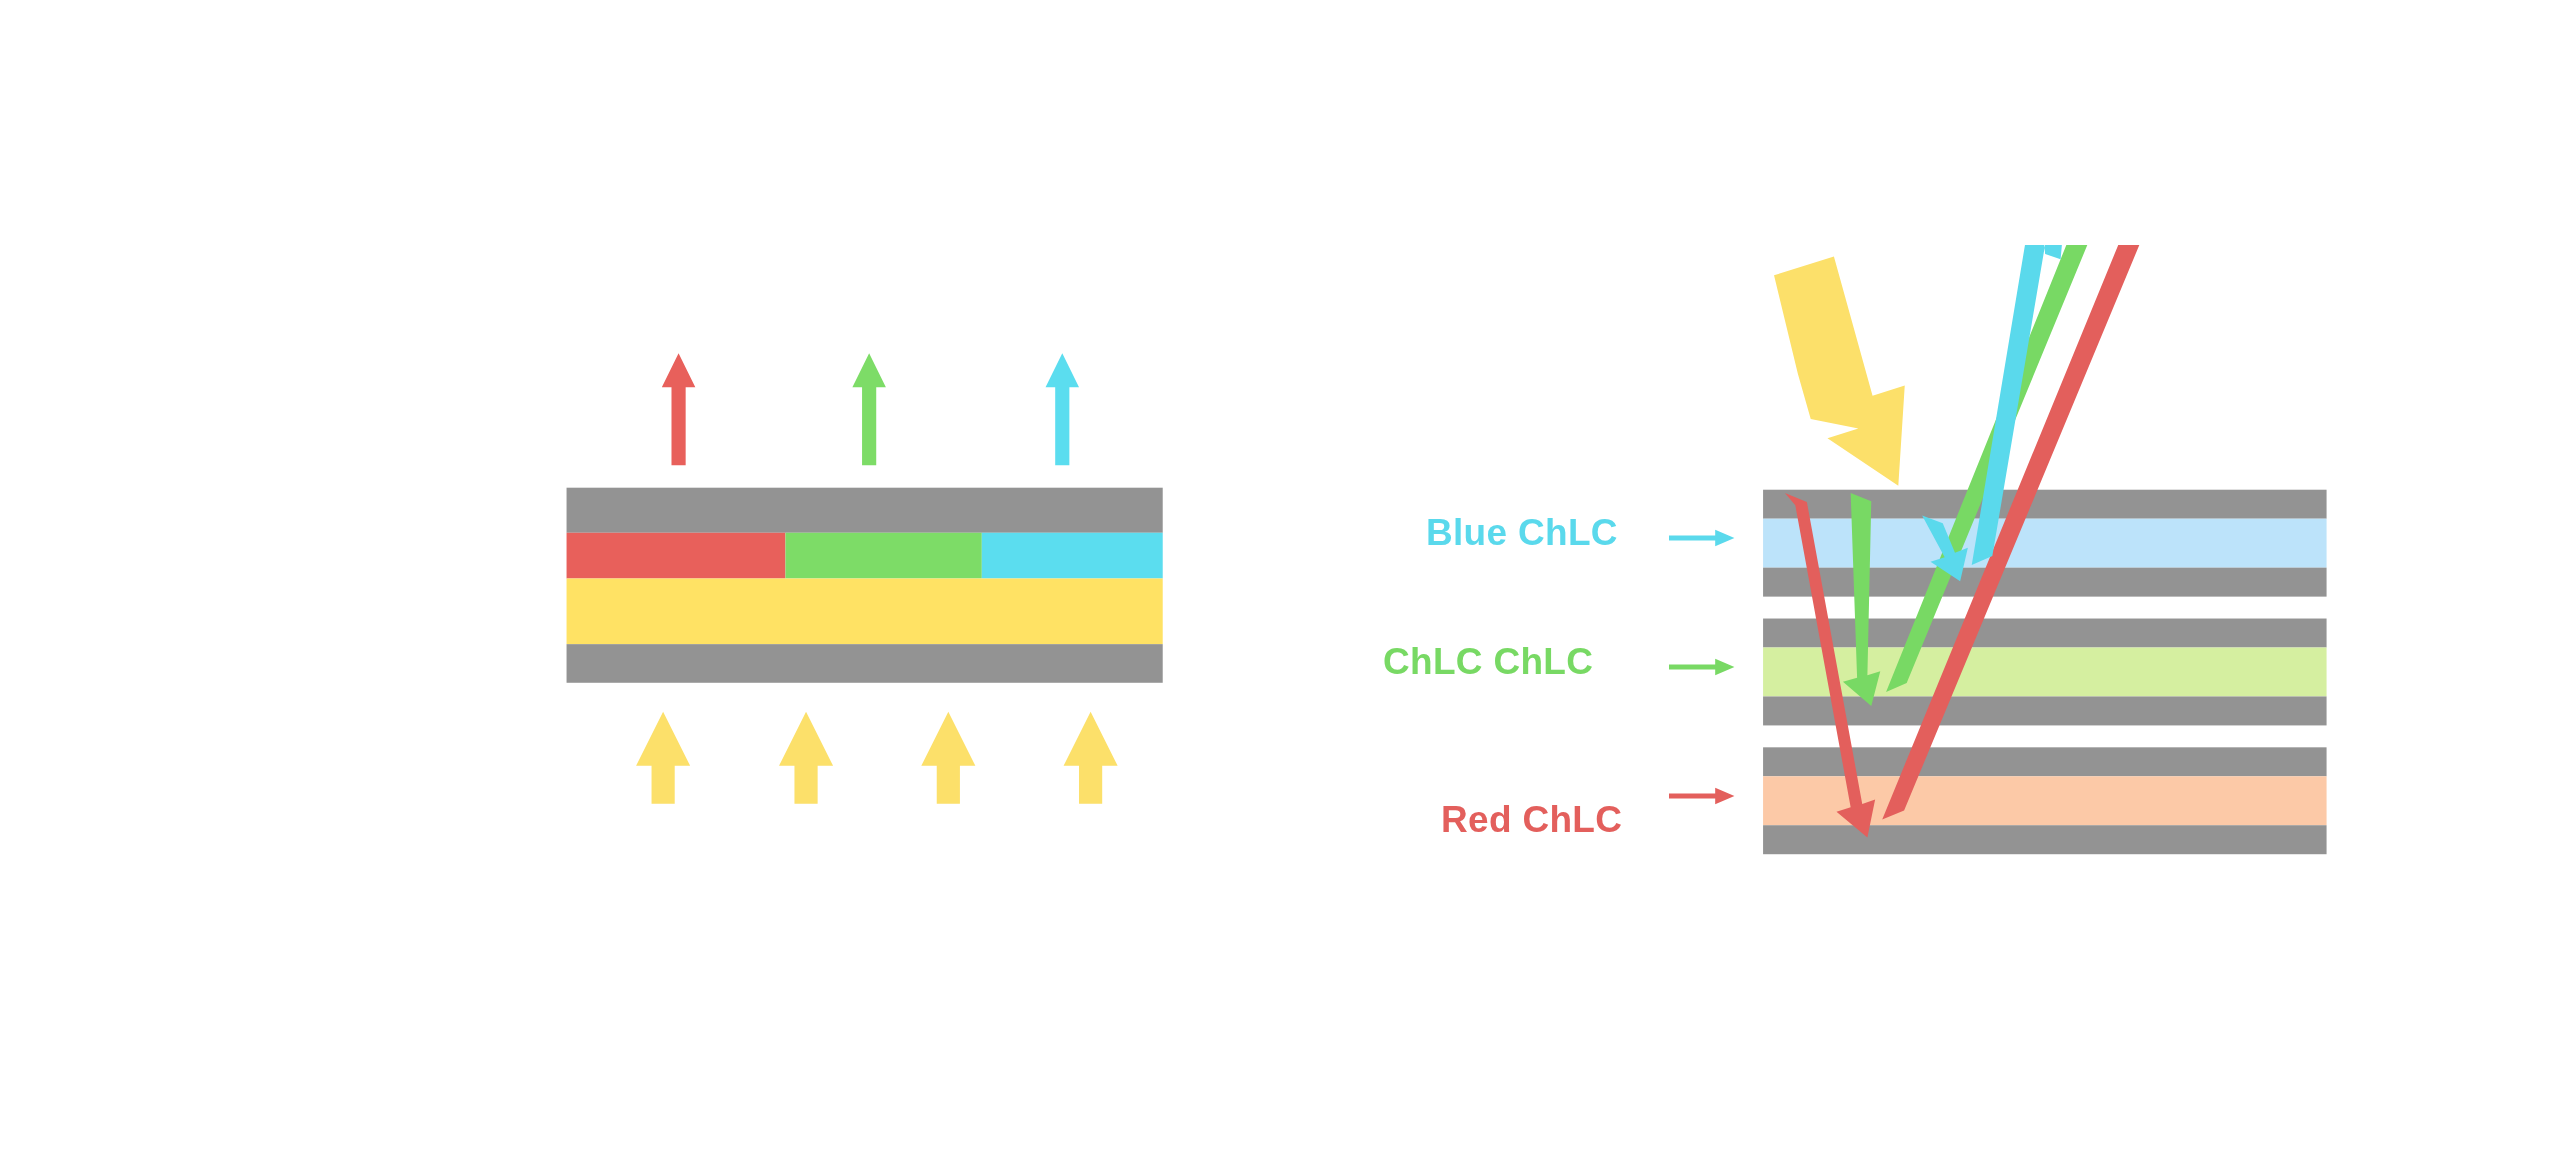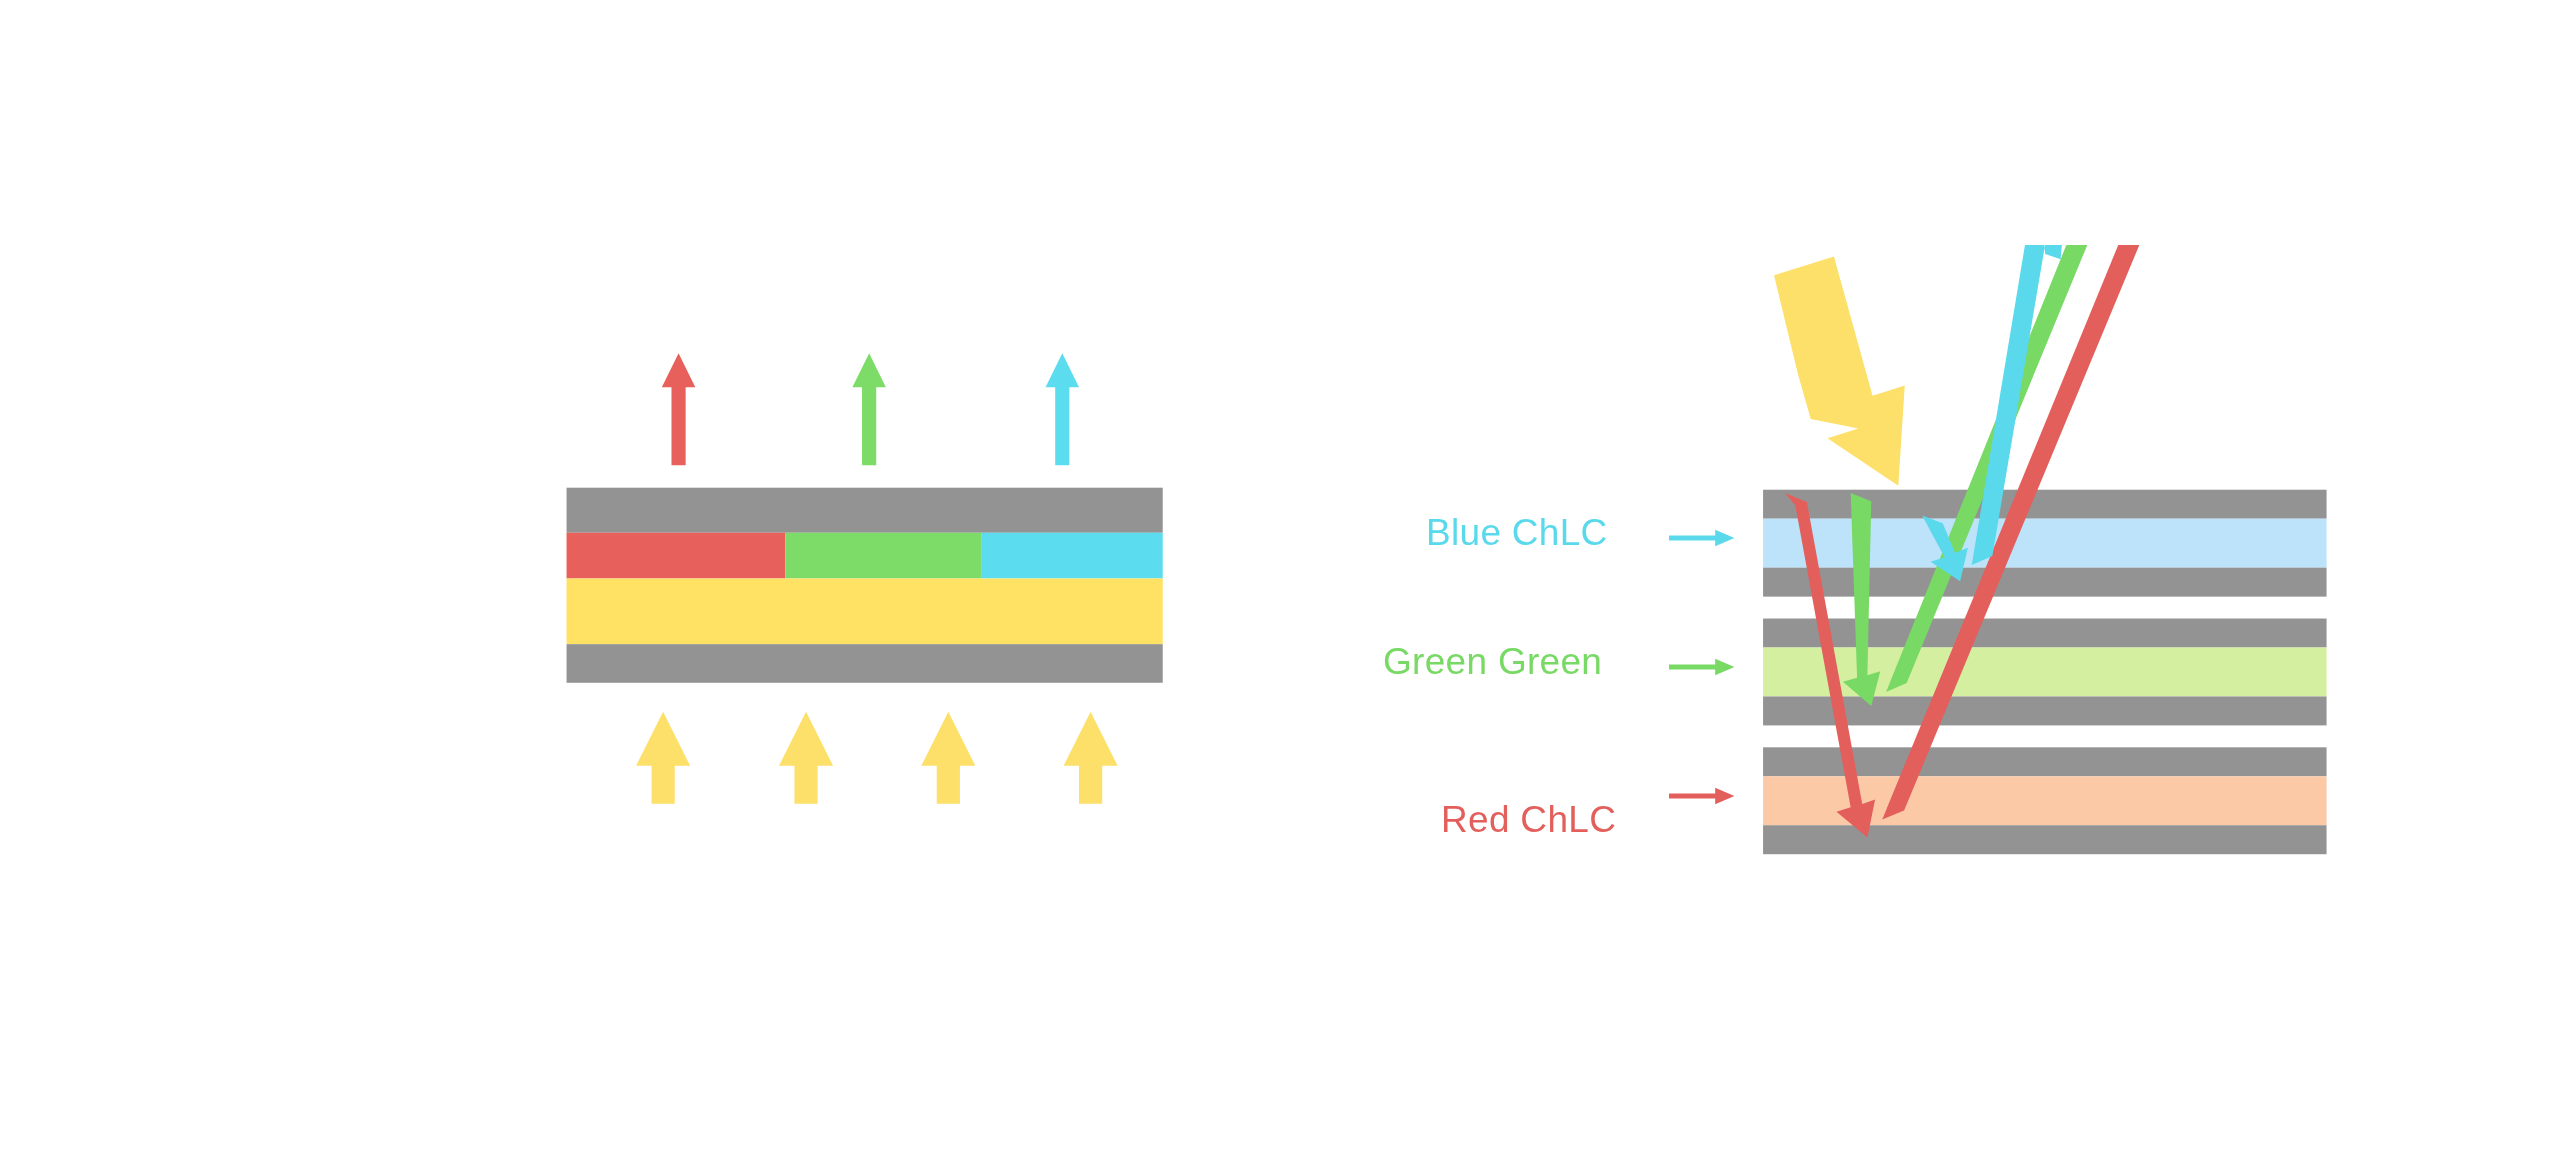--- a/index.html
+++ b/index.html
@@ -1,19 +1,19 @@
 <!DOCTYPE html>
 <html style="font-size:10.3px"><head>
 <meta charset="utf-8">
 <style>
   html,body{margin:0;padding:0;background:#ffffff;}
   body{width:2576px;height:1154px;position:relative;overflow:hidden;
        font-family:"Liberation Sans",sans-serif;}
   .stage{position:absolute;inset:0;}
-  .label{position:absolute;white-space:nowrap;font-weight:400;letter-spacing:0.3px;}
+  .label{position:absolute;white-space:nowrap;font-weight:700;letter-spacing:0.3px;}
   svg{display:block;}
   .abs{position:absolute;}
 </style>
 </head>
 <body>
 
 <div class="stage">
 
   <svg class="abs" style="left:0;top:0;" width="1352" height="902" viewBox="0 0 2100 1400">
 
@@ -93,21 +93,21 @@
       <polygon fill="#FCE06A" points="
         655,47 748,18 808,234 858,218 848,374 738,300 786,285 712,270 692,200"></polygon>
     </g>
   </svg>
 
   <div class="label" style="left:1426px;top:512px;font-size:37px;color:#5AD9EC;">Blue ChLC</div>
   <svg class="abs" style="left:1669px;top:523px;" width="68" height="30" viewBox="0 0 106 46">
     <polygon fill="#5AD9EC" points="0,19 72,19 72,10 102,23 72,36 72,27 0,27"></polygon>
   </svg>
 
-  <div class="label" style="left:1383px;top:641px;font-size:37px;color:#78D964;">Green Green</div>
+  <div class="label" style="left:1383px;top:641px;font-size:37px;color:#78D964;">ChLC ChLC</div>
   <svg class="abs" style="left:1669px;top:652px;" width="68" height="30" viewBox="0 0 106 46">
     <polygon fill="#78D964" points="0,19 72,19 72,10 102,23 72,36 72,27 0,27"></polygon>
   </svg>
 
   <div class="label" style="left:1441px;top:770px;font-size:37px;color:#E35F5C;margin-top:29px;">Red ChLC</div>
   <svg class="abs" style="left:1669px;top:781px;" width="68" height="30" viewBox="0 0 106 46">
     <polygon fill="#E35F5C" points="0,19 72,19 72,10 102,23 72,36 72,27 0,27"></polygon>
   </svg>
 
 </div>

